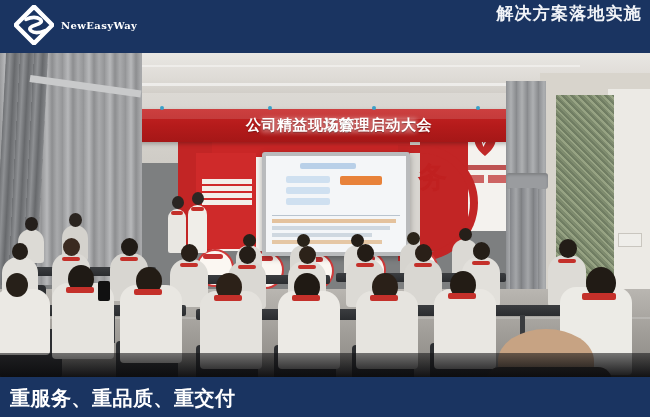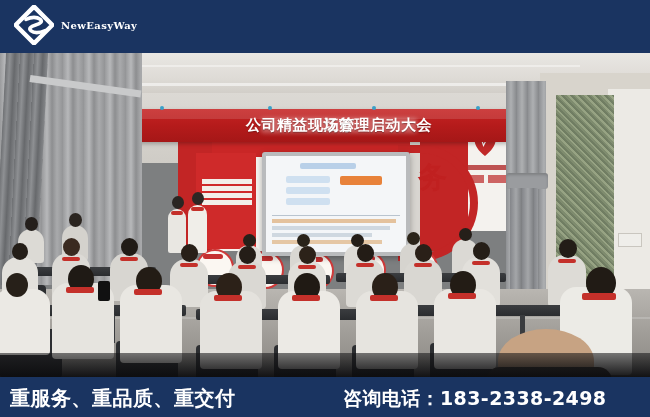--- a/index.html
+++ b/index.html
@@ -147,20 +147,21 @@
     <div class="brand">
       <svg class="logo-mark" viewBox="0 0 100 100">
         <path d="M50 4 L96 50 L50 96 L4 50 Z" fill="none" stroke="#ffffff" stroke-width="11" stroke-linejoin="round"></path>
         <path d="M30 36 q22 -10 36 0 q8 8 -12 14 q-20 6 -12 14 q12 10 36 0" fill="none" stroke="#ffffff" stroke-width="9" stroke-linecap="round" stroke-linejoin="round"></path>
       </svg>
       <span class="brand-words">
         <span class="brand-en">NewEasyWay</span>
       </span>
     </div>
     <div class="slogan">
+      <div>解决方案落地实施</div>
     </div>
   </div>
 
   <div class="photo">
 
     <div class="ceiling"></div>
     <div class="ceiling-seam"></div>
     <div class="ceiling-seam2"></div>
     <div class="backwall"></div>
 
@@ -349,18 +350,15 @@
     <div class="collar" style="left:582px;top:240px;width:34px;height:7px;"></div>
 
     <div class="head" style="left:498px;top:276px;width:96px;height:64px;background:#c7a383;border-radius:50% 50% 42% 42%;"></div>
     <div style="left:486px;top:314px;width:126px;height:30px;background:#3a3632;border-radius:14px 14px 0 0;"></div>
 
     <div style="left:0;top:300px;width:650px;height:24px;background:linear-gradient(180deg,rgba(20,20,22,.55),rgba(12,12,14,.95));"></div>
   </div>
 
   <div class="footer">
     <div class="foot-left">重服务、重品质、重交付</div>
-    <div class="foot-right">
-      <span>咨询电话：</span><span>183-2338-2498</span>
-    </div>
   </div>
 
 </div>
 
 </body></html>

